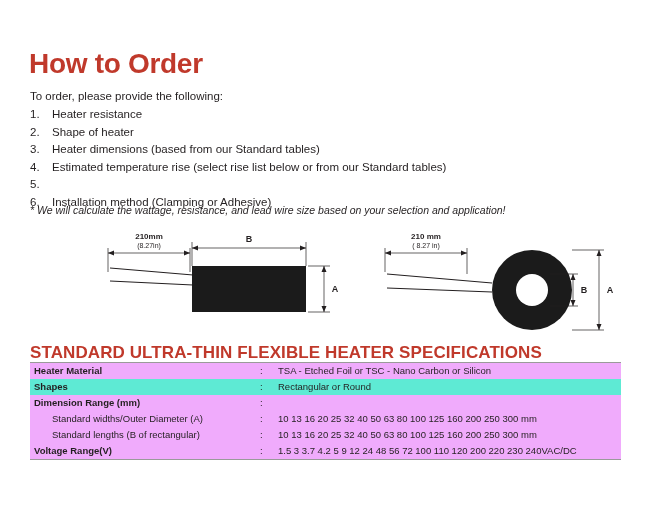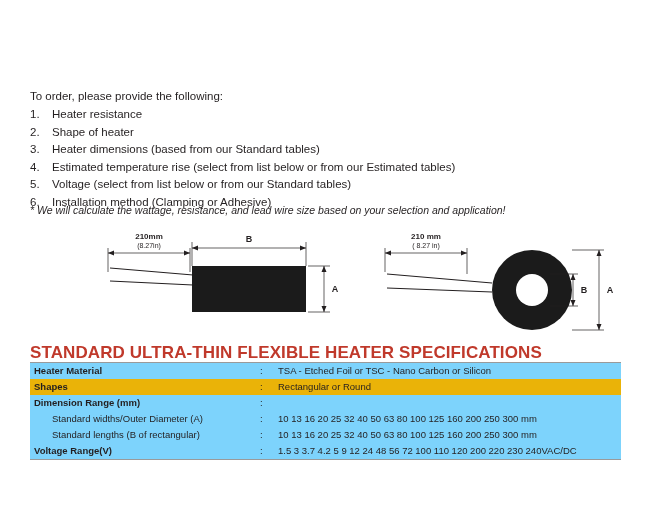--- a/index.html
+++ b/index.html
@@ -94,56 +94,56 @@
     vertical-align: middle;
     line-height: 12px;
   }
   td.lbl {
     width: 200px;
   }
   td.colon {
     width: 10px;
     text-align: left;
   }
-  .row-shade td { background: #7dd3fc; }
-  .row-plain td { background: #eab308; }
+  .row-shade td { background: #f0abfc; }
+  .row-plain td { background: #5eead4; }
   .bold { font-weight: bold; }
   .indent { padding-left: 22px !important; }
   .redtxt { color: #c0392b; }
   .topline { border-top: 1px solid #9a9a9a; }
   .botline { border-bottom: 1px solid #9a9a9a; }
 </style>
 </head>
 <body>
 
 <div class="page">
 
+  <div class="title">How to Order</div>
 
   <div class="intro">To order, please provide the following:</div>
 
   <div class="steps">
     <div class="step">
       <span class="step-num">1.</span>
       <span>Heater resistance</span>
     </div>
     <div class="step">
       <span class="step-num">2.</span>
       <span>Shape of heater</span>
     </div>
     <div class="step">
       <span class="step-num">3.</span>
       <span>Heater dimensions (based from our Standard tables)</span>
     </div>
     <div class="step">
       <span class="step-num">4.</span>
-      <span>Estimated temperature rise (select from list below or from our Estimated tables)</span>
+      <span>Estimated temperature rise (select rise list below or from our Standard tables)</span>
     </div>
     <div class="step">
       <span class="step-num">5.</span>
-      <span>Voltage (select from list below or from our Standard tables)</span>
     </div>
     <div class="step">
       <span class="step-num">6.</span>
       <span>Installation method (Clamping or Adhesive)</span>
     </div>
   </div>
 
   <div class="note">* We will calculate the wattage, resistance, and lead wire size based on your selection and application!</div>
 
   <div class="diagram">

